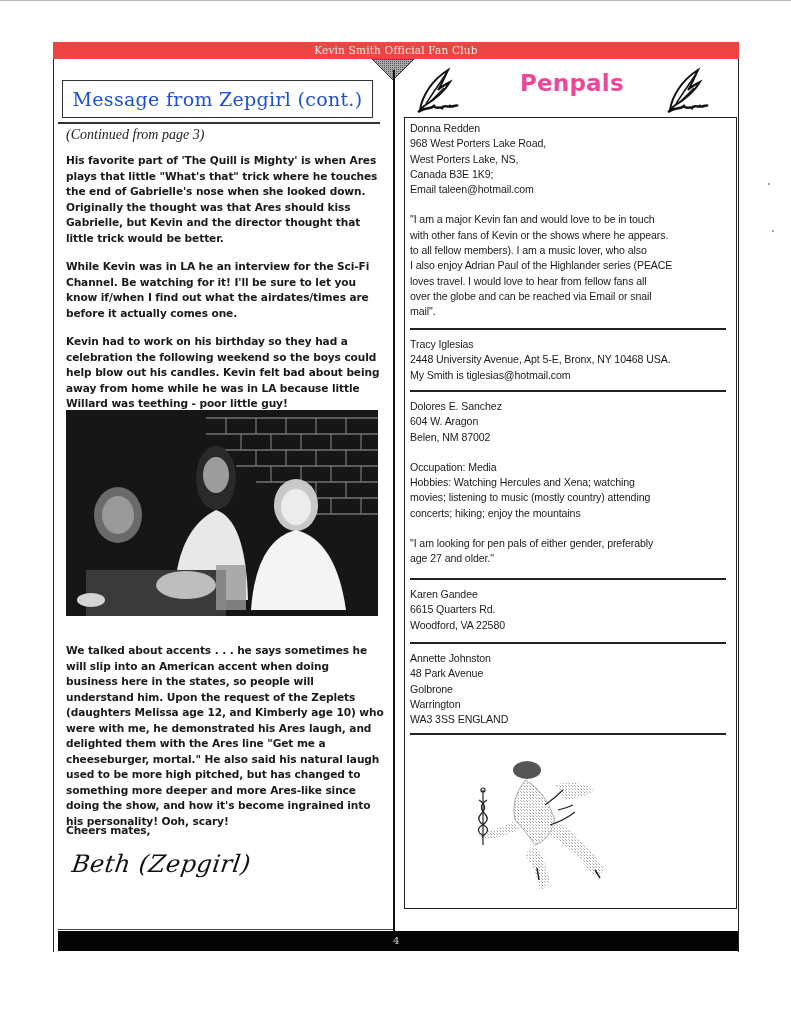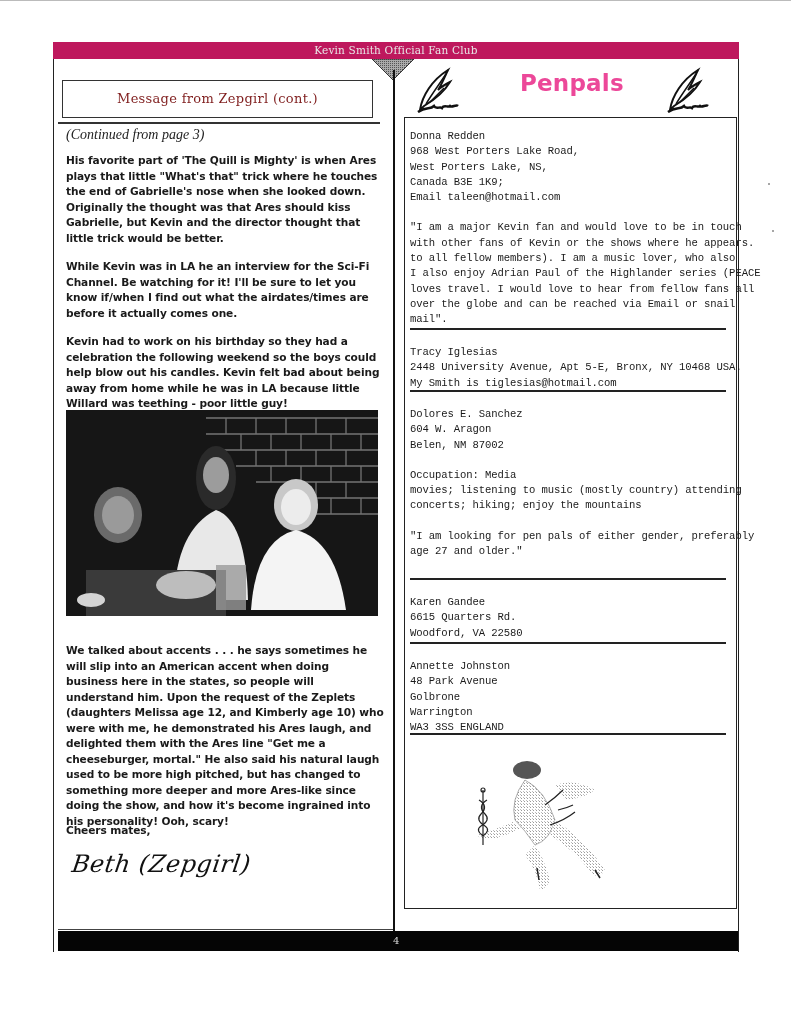--- a/index.html
+++ b/index.html
@@ -6,37 +6,37 @@
   body {
     width: 791px; height: 1024px; background: #ffffff; position: relative; overflow: hidden;
     font-family: "DejaVu Sans", sans-serif; color: #1a1a1a;
   }
   .scan-top { position: absolute; left: 0; top: 0; width: 791px; height: 1px; background: #bbb; }
   .frame {
     position: absolute; left: 53px; top: 42px; width: 686px; height: 910px;
     border-left: 1.5px solid #222; border-right: 1.5px solid #222; box-sizing: border-box;
   }
   .topbar {
-    position: absolute; left: 53px; top: 42px; width: 686px; height: 17px; background: #be185d;
+    position: absolute; left: 53px; top: 42px; width: 686px; height: 17px; background: #ef4444;
     color: #e8e8e8; text-align: center; font-family: "DejaVu Serif", serif; font-size: 10.5px;
     line-height: 17px; letter-spacing: 0.2px;
   }
   .botbar {
     position: absolute; left: 58px; top: 931px; width: 680px; height: 20px; background: #050505;
     color: #d8d8d8; font-family: "DejaVu Serif", serif; font-size: 10px; line-height: 20px;
   }
   .botbar .pg { position: absolute; left: 335px; top: 0; }
   .divider { position: absolute; left: 393px; top: 70px; width: 2px; height: 861px; background: #111; }
   .triangle { position: absolute; left: 370px; top: 59px; width: 46px; height: 22px; }
   .left-bottom-line { position: absolute; left: 58px; top: 929px; width: 335px; height: 1px; background: #444; }
 
   .title-box {
     position: absolute; left: 62px; top: 80px; width: 311px; height: 38px; border: 1.5px solid #333;
     box-sizing: border-box; text-align: center; line-height: 36px;
-    font-family: "DejaVu Serif", serif; font-size: 13px; color: #7f1d1d; letter-spacing: 0.3px;
+    font-family: "DejaVu Serif", serif; font-size: 19px; color: #1d4ed8; letter-spacing: 0.3px;
   }
   .title-underline { position: absolute; left: 58px; top: 122px; width: 322px; height: 1.5px; background: #333; }
   .continued {
     position: absolute; left: 66px; top: 127px; font-family: "Liberation Serif", serif; font-style: italic;
     font-size: 14px; color: #222;
   }
   .body-text {
     position: absolute; left: 66px; width: 318px; font-family: "DejaVu Sans", sans-serif;
     font-size: 10.6px; line-height: 15.5px; color: #1a1a1a; margin: 0; letter-spacing: -0.1px; font-weight: bold;
   }
@@ -52,22 +52,22 @@
   .penpals-title {
     position: absolute; left: 520px; top: 70px; font-family: "DejaVu Sans", sans-serif; font-weight: bold;
     font-size: 23px; color: #ec4899; letter-spacing: 0.2px;
   }
   .quill { position: absolute; width: 60px; height: 48px; }
   .pp-box {
     position: absolute; left: 404px; top: 117px; width: 333px; height: 792px; border: 1.5px solid #222;
     box-sizing: border-box;
   }
   .entry {
-    position: absolute; left: 410px; width: 326px; font-family: Liberation Mono, monospace;
-    font-size: 10.6px; line-height: 15.3px; color: #1a1a1a; letter-spacing: -0.1px; margin-top: 8px;
+    position: absolute; left: 410px; width: 326px; font-family: Liberation Sans, sans-serif;
+    font-size: 10.6px; line-height: 15.3px; color: #1a1a1a; letter-spacing: -0.1px;
   }
   .entry div { white-space: nowrap; }
   .sep { position: absolute; left: 410px; width: 316px; height: 2px; background: #222; }
   .figure-art { position: absolute; left: 455px; top: 750px; width: 200px; height: 150px; }
   .speck { position: absolute; width: 2px; height: 2px; background: #888; border-radius: 1px; }
 </style>
 </head>
 <body>
 
 <div class="scan-top"></div>
@@ -160,20 +160,21 @@
   <div>My Smith is tiglesias@hotmail.com</div>
 </div>
 <div class="sep" style="top:390px;"></div>
 
 <div class="entry" style="top:399px;">
   <div>Dolores E. Sanchez</div>
   <div>604 W. Aragon</div>
   <div>Belen, NM  87002</div>
   <div style="height:15px;"></div>
   <div>Occupation: Media</div>
+  <div>Hobbies:  Watching Hercules and Xena; watching</div>
   <div>movies; listening to music (mostly country) attending</div>
   <div>concerts; hiking; enjoy the mountains</div>
   <div style="height:15px;"></div>
   <div>"I am looking for pen pals of either gender, preferably</div>
   <div>age 27 and older."</div>
 </div>
 <div class="sep" style="top:578px;"></div>
 
 <div class="entry" style="top:587px;">
   <div>Karen Gandee</div>

